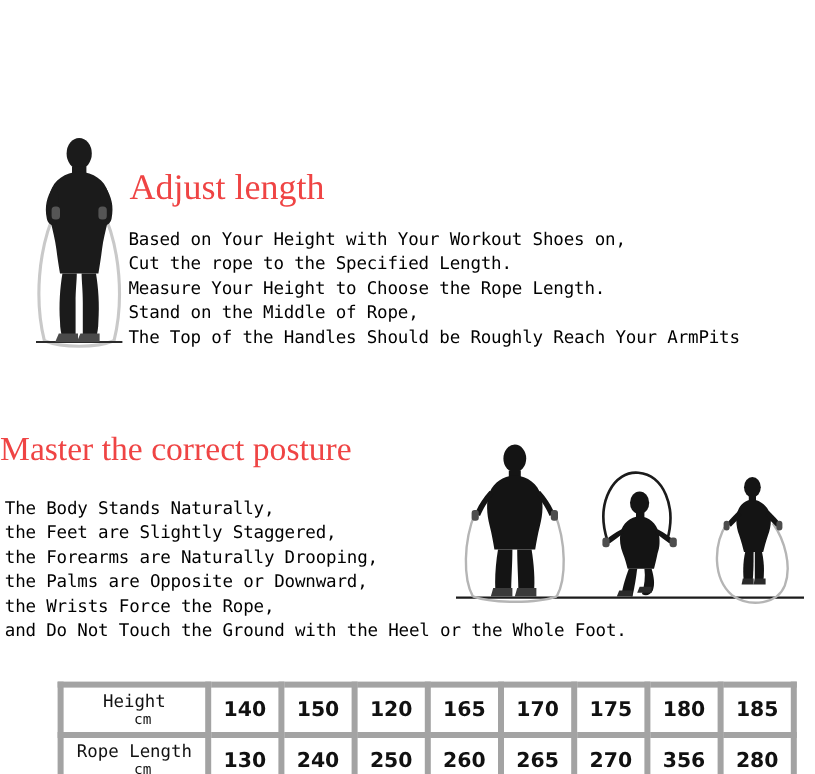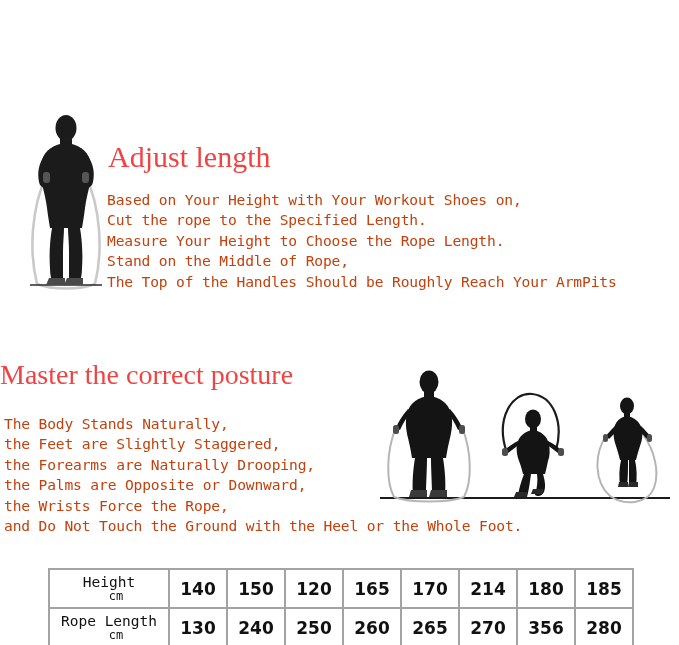--- a/index.html
+++ b/index.html
@@ -67,21 +67,21 @@
     font-size: 28px;
     line-height: 34px;
   }
 
   
   .body-text {
     position: absolute;
     font-family: "DejaVu Sans Mono", monospace;
     font-size: 14.6px;
     line-height: 20.4px;
-    color: #c2410c;
+    color: #000000;
     white-space: pre;
     letter-spacing: -0.15px;
   }
   #adjust-body {
     left: 107px;
     top: 190px;
   }
   #posture-body {
     left: 4px;
     top: 414px;
@@ -105,21 +105,21 @@
 
   
   #size-table {
     position: absolute;
     left: 48px;
     top: 568px;
     border-collapse: collapse;
     font-family: "DejaVu Sans", sans-serif;
   }
   #size-table td, #size-table th {
-    border: 2px solid #a3a3a3;
+    border: 5px solid #a3a3a3;
     text-align: center;
     vertical-align: middle;
     font-weight: normal;
     color: #111111;
     padding: 0;
     height: 32px;
   }
   #size-table .row-label {
     width: 110px;
     font-family: "DejaVu Sans Mono", monospace;
@@ -276,21 +276,21 @@
 
 <table id="size-table">
   <tbody>
     <tr>
       <th class="row-label"><span>Height</span><span class="unit">cm</span></th>
       <td class="data-cell">140</td>
       <td class="data-cell">150</td>
       <td class="data-cell">120</td>
       <td class="data-cell">165</td>
       <td class="data-cell">170</td>
-      <td class="data-cell">214</td>
+      <td class="data-cell">175</td>
       <td class="data-cell">180</td>
       <td class="data-cell">185</td>
     </tr>
     <tr>
       <th class="row-label"><span>Rope Length</span><span class="unit">cm</span></th>
       <td class="data-cell">130</td>
       <td class="data-cell">240</td>
       <td class="data-cell">250</td>
       <td class="data-cell">260</td>
       <td class="data-cell">265</td>

